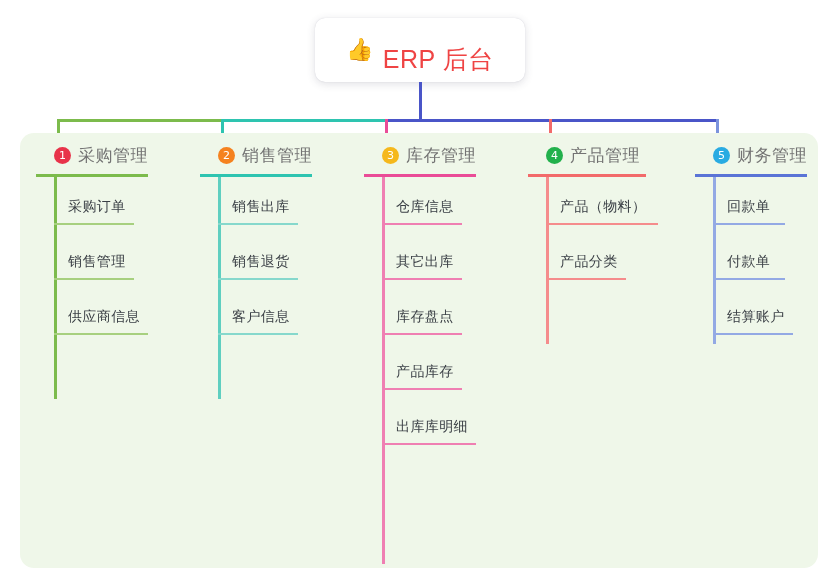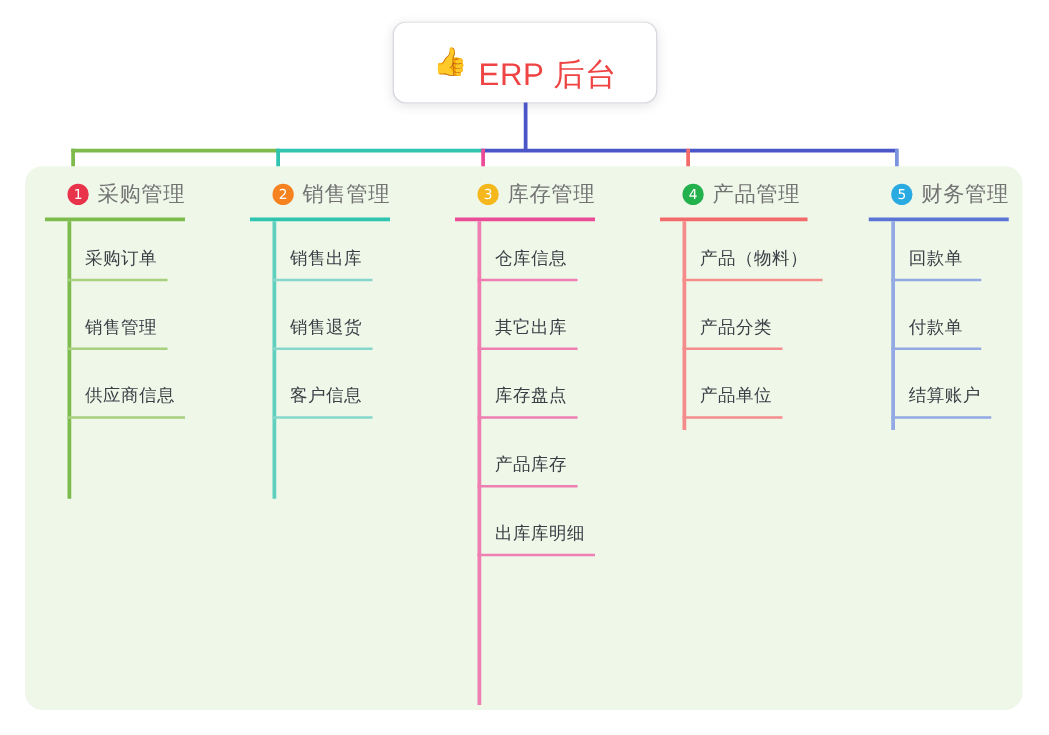--- a/index.html
+++ b/index.html
@@ -241,24 +241,20 @@
     <div class="col-body">
       <div class="spine" style="height:167px; background:#f58c8c;"></div>
       <div class="leaf">
         <span class="leaf-text">产品（物料）</span>
         <span class="leaf-underline" style="width:112px; background:#f58c8c;"></span>
       </div>
       <div class="leaf">
         <span class="leaf-text">产品分类</span>
         <span class="leaf-underline" style="width:80px; background:#f58c8c;"></span>
       </div>
-      <div class="leaf">
-        <span class="leaf-text">产品单位</span>
-        <span class="leaf-underline" style="width:80px; background:#f58c8c;"></span>
-      </div>
     </div>
   </div>
 
   <div class="column" style="left:695px; width:150px;">
     <div class="col-head">
       <span class="badge" style="background:#29abe2;">5</span>
       <span class="col-title">财务管理</span>
     </div>
     <div class="head-underline" style="width:112px; background:#5a74d6;"></div>
     <div class="col-body">

